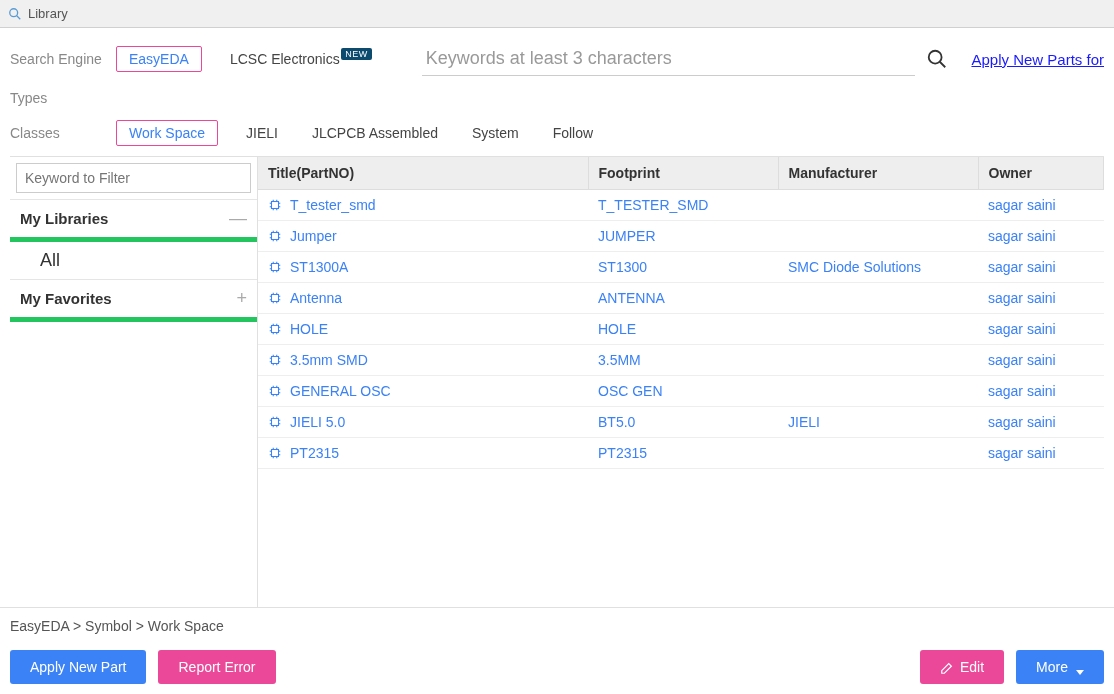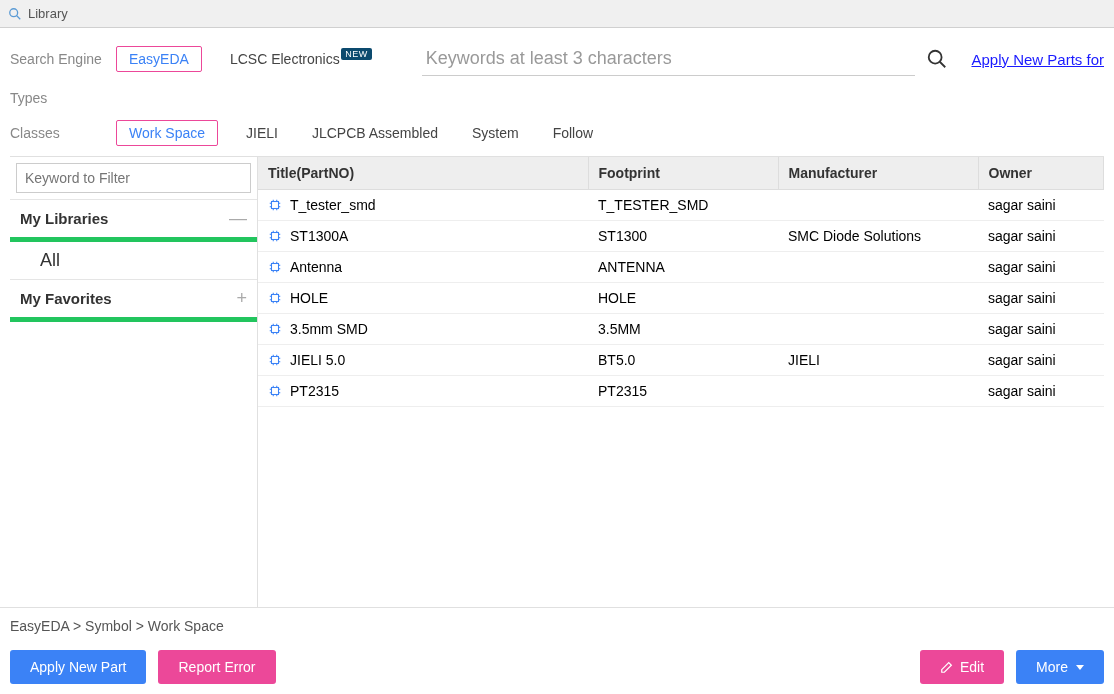--- a/index.html
+++ b/index.html
@@ -175,21 +175,21 @@
       border-right: 1px solid #ddd;
       padding: 8px 10px;
       font-weight: bold;
       font-size: 14px;
       color: #333;
     }
     td {
       padding: 7px 10px;
       border-bottom: 1px solid #eee;
       font-size: 14px;
-      color: #000000;
+      color: #3b82f6;
       white-space: nowrap;
       overflow: hidden;
       text-overflow: ellipsis;
     }
     .col-title { width: 330px; }
     .col-footprint { width: 190px; }
     .col-mfr { width: 200px; margin-top: 43px; }
     .col-owner { width: auto; }
     .part-cell {
       display: flex;
@@ -216,21 +216,21 @@
     }
     .spacer { flex: 1; }
     .btn {
       border: none;
       border-radius: 3px;
       padding: 9px 20px;
       font-size: 14px;
       color: #fff;
       cursor: pointer;
       display: inline-flex;
-      align-items: center;
+      align-items: flex-end;
       gap: 6px;
     }
     .btn.primary { background: #3b82f6; }
     .btn.light { background: #ec4899; }
     .btn .btn-icon { width: 14px; height: 14px; }
     .chevron-down {
       width: 0; height: 0;
       border-left: 4px solid transparent;
       border-right: 4px solid transparent;
       border-top: 5px solid #fff;
@@ -341,20 +341,41 @@
                     <rect x="4" y="4" width="8" height="8" fill="none" stroke="#3b82f6" stroke-width="1.2"></rect>
                     <line x1="2" y1="6" x2="4" y2="6" stroke="#3b82f6" stroke-width="1.2"></line>
                     <line x1="2" y1="10" x2="4" y2="10" stroke="#3b82f6" stroke-width="1.2"></line>
                     <line x1="12" y1="6" x2="14" y2="6" stroke="#3b82f6" stroke-width="1.2"></line>
                     <line x1="12" y1="10" x2="14" y2="10" stroke="#3b82f6" stroke-width="1.2"></line>
                     <line x1="6" y1="2" x2="6" y2="4" stroke="#3b82f6" stroke-width="1.2"></line>
                     <line x1="10" y1="2" x2="10" y2="4" stroke="#3b82f6" stroke-width="1.2"></line>
                     <line x1="6" y1="12" x2="6" y2="14" stroke="#3b82f6" stroke-width="1.2"></line>
                     <line x1="10" y1="12" x2="10" y2="14" stroke="#3b82f6" stroke-width="1.2"></line>
                   </svg></span>
+                <span>Jumper</span>
+              </div>
+            </td>
+            <td>JUMPER</td>
+            <td></td>
+            <td>sagar saini</td>
+          </tr>
+          <tr>
+            <td>
+              <div class="part-cell">
+                <span class="chip-icon"><svg viewBox="0 0 16 16" width="14" height="14">
+                    <rect x="4" y="4" width="8" height="8" fill="none" stroke="#3b82f6" stroke-width="1.2"></rect>
+                    <line x1="2" y1="6" x2="4" y2="6" stroke="#3b82f6" stroke-width="1.2"></line>
+                    <line x1="2" y1="10" x2="4" y2="10" stroke="#3b82f6" stroke-width="1.2"></line>
+                    <line x1="12" y1="6" x2="14" y2="6" stroke="#3b82f6" stroke-width="1.2"></line>
+                    <line x1="12" y1="10" x2="14" y2="10" stroke="#3b82f6" stroke-width="1.2"></line>
+                    <line x1="6" y1="2" x2="6" y2="4" stroke="#3b82f6" stroke-width="1.2"></line>
+                    <line x1="10" y1="2" x2="10" y2="4" stroke="#3b82f6" stroke-width="1.2"></line>
+                    <line x1="6" y1="12" x2="6" y2="14" stroke="#3b82f6" stroke-width="1.2"></line>
+                    <line x1="10" y1="12" x2="10" y2="14" stroke="#3b82f6" stroke-width="1.2"></line>
+                  </svg></span>
                 <span>ST1300A</span>
               </div>
             </td>
             <td>ST1300</td>
             <td>SMC Diode Solutions</td>
             <td>sagar saini</td>
           </tr>
           <tr>
             <td>
               <div class="part-cell">
@@ -408,20 +429,41 @@
                     <line x1="12" y1="10" x2="14" y2="10" stroke="#3b82f6" stroke-width="1.2"></line>
                     <line x1="6" y1="2" x2="6" y2="4" stroke="#3b82f6" stroke-width="1.2"></line>
                     <line x1="10" y1="2" x2="10" y2="4" stroke="#3b82f6" stroke-width="1.2"></line>
                     <line x1="6" y1="12" x2="6" y2="14" stroke="#3b82f6" stroke-width="1.2"></line>
                     <line x1="10" y1="12" x2="10" y2="14" stroke="#3b82f6" stroke-width="1.2"></line>
                   </svg></span>
                 <span>3.5mm SMD</span>
               </div>
             </td>
             <td>3.5MM</td>
+            <td></td>
+            <td>sagar saini</td>
+          </tr>
+          <tr>
+            <td>
+              <div class="part-cell">
+                <span class="chip-icon"><svg viewBox="0 0 16 16" width="14" height="14">
+                    <rect x="4" y="4" width="8" height="8" fill="none" stroke="#3b82f6" stroke-width="1.2"></rect>
+                    <line x1="2" y1="6" x2="4" y2="6" stroke="#3b82f6" stroke-width="1.2"></line>
+                    <line x1="2" y1="10" x2="4" y2="10" stroke="#3b82f6" stroke-width="1.2"></line>
+                    <line x1="12" y1="6" x2="14" y2="6" stroke="#3b82f6" stroke-width="1.2"></line>
+                    <line x1="12" y1="10" x2="14" y2="10" stroke="#3b82f6" stroke-width="1.2"></line>
+                    <line x1="6" y1="2" x2="6" y2="4" stroke="#3b82f6" stroke-width="1.2"></line>
+                    <line x1="10" y1="2" x2="10" y2="4" stroke="#3b82f6" stroke-width="1.2"></line>
+                    <line x1="6" y1="12" x2="6" y2="14" stroke="#3b82f6" stroke-width="1.2"></line>
+                    <line x1="10" y1="12" x2="10" y2="14" stroke="#3b82f6" stroke-width="1.2"></line>
+                  </svg></span>
+                <span>GENERAL OSC</span>
+              </div>
+            </td>
+            <td>OSC GEN</td>
             <td></td>
             <td>sagar saini</td>
           </tr>
           <tr>
             <td>
               <div class="part-cell">
                 <span class="chip-icon"><svg viewBox="0 0 16 16" width="14" height="14">
                     <rect x="4" y="4" width="8" height="8" fill="none" stroke="#3b82f6" stroke-width="1.2"></rect>
                     <line x1="2" y1="6" x2="4" y2="6" stroke="#3b82f6" stroke-width="1.2"></line>
                     <line x1="2" y1="10" x2="4" y2="10" stroke="#3b82f6" stroke-width="1.2"></line>

